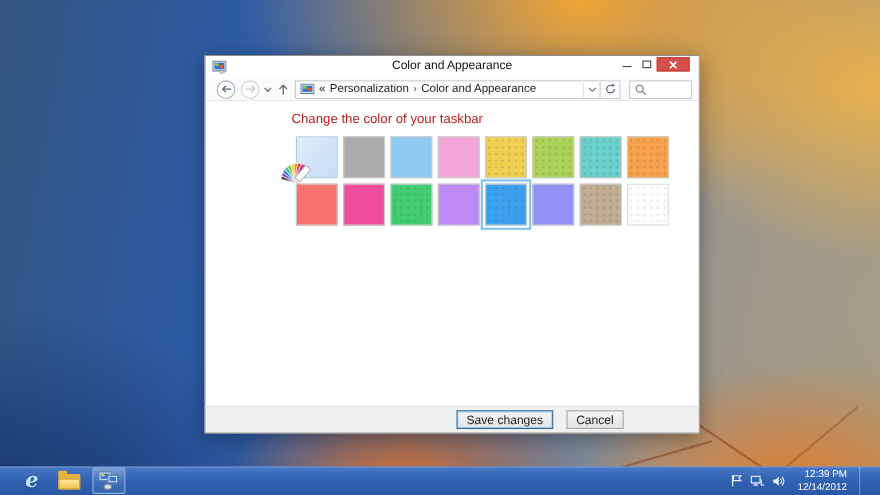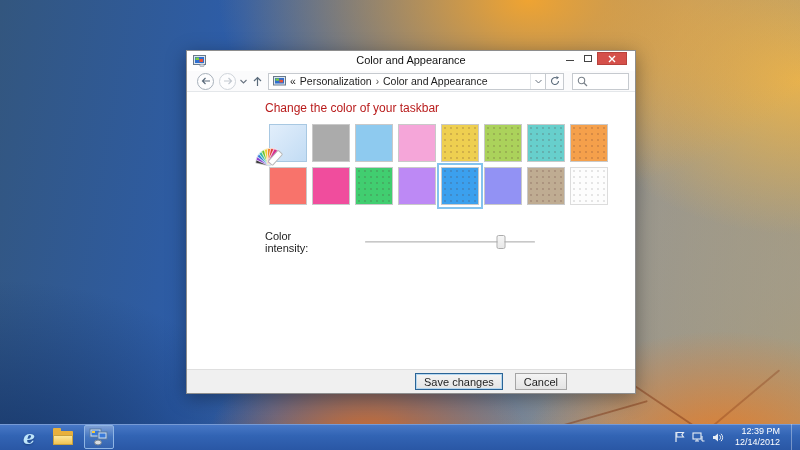--- a/index.html
+++ b/index.html
@@ -138,21 +138,21 @@
   .folder{ position:relative; width:20px; height:14px; margin-top:2px; }
   .folder .back{ position:absolute; left:0; top:0; width:20px; height:14px; background:#e8b03c; border-radius:1px; }
   .folder .tab{ position:absolute; left:0; top:-3px; width:8px; height:4px; background:#e8b03c; border-radius:1px 1px 0 0; }
   .folder .front{ position:absolute; left:0; bottom:0; width:20px; height:10px; background:linear-gradient(#fce79a,#f0c455); border:1px solid #caa23c; border-radius:1px; }
   .tb-active{
     width:30px; height:24px; display:flex; align-items:center; justify-content:center;
     border:1px solid #8fb5e4; border-radius:2px;
     background:linear-gradient(rgba(255,255,255,.3),rgba(120,170,230,.25) 50%,rgba(70,120,190,.35));
     cursor:pointer;
   }
-  .tray{ position:absolute; right:0; top:0; bottom:0; display:flex; align-items:center; gap:7px; padding-right:4px; }
+  .tray{ position:absolute; right:0; top:0; bottom:0; display:flex; align-items:center; gap:7px; padding-right:14px; }
   .tray-icon{ display:flex; align-items:center; justify-content:center; cursor:pointer; }
   .clock{ text-align:right; color:#fff; font-size:9px; line-height:11px; cursor:default; margin-left:4px; }
   .show-desktop{ width:5px; align-self:stretch; border-left:1px solid rgba(255,255,255,.35); margin-left:4px; cursor:pointer; }
 </style>
 </head>
 <body>
 
 <div class="desktop">
   <div class="stem stem1"></div>
   <div class="stem stem2"></div>
@@ -280,27 +280,20 @@
             <div class="swatch dotted" style="background-color: rgb(65, 206, 112);"></div>
             <div class="swatch" style="background-color: rgb(189, 137, 245);"></div>
             <div class="swatch selected dotted" style="background-color: rgb(59, 160, 238);"></div>
             <div class="swatch" style="background-color: rgb(146, 146, 244);"></div>
             <div class="swatch dotted" style="background-color: rgb(191, 172, 146);"></div>
             <div class="swatch white-swatch" style="background-color: rgb(253, 253, 253);"></div>
           </div>
         </div>
 
 
-      <div class="intensity-row">
-        <span class="intensity-label">Color intensity:</span>
-        <span class="slider">
-          <span class="track"></span>
-          <span class="thumb" style="left: 80%;"></span>
-        </span>
-      </div>
 
     </div>
 
     <div class="footer">
       <div class="footer-buttons">
         <button class="btn default">Save changes</button>
         <button class="btn">Cancel</button>
       </div>
     </div>
   </div>

